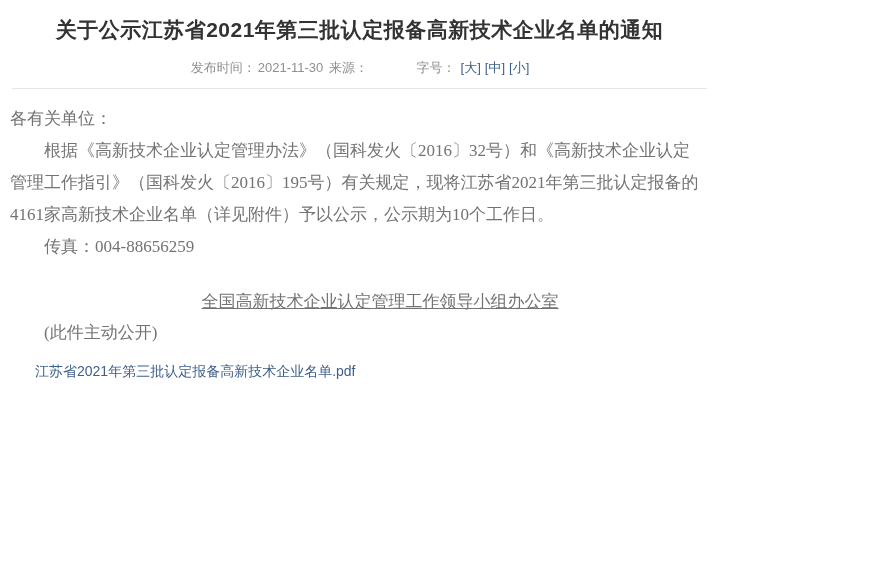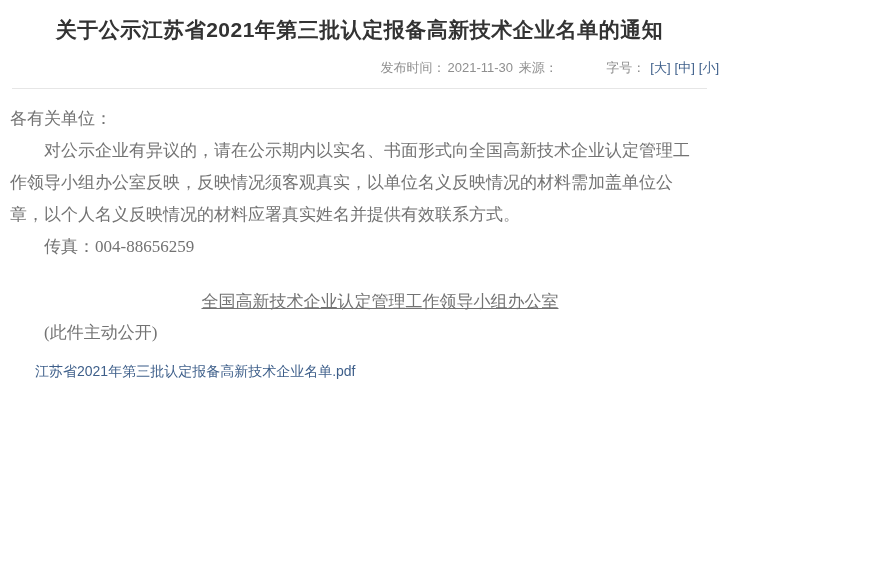--- a/index.html
+++ b/index.html
@@ -19,21 +19,21 @@
     padding-top: 16px;
     text-align: center;
     font-size: 21px;
     font-weight: bold;
     color: #333333;
     letter-spacing: 0.5px;
     font-family: "Liberation Sans", "DejaVu Sans", sans-serif;
   }
   .meta-line {
     margin-top: 15px;
-    text-align: right;
+    text-align: center;
     font-size: 13px;
     color: #8f8f8f;
     font-family: "Liberation Sans", "DejaVu Sans", sans-serif;
   }
   .meta-line .seg { margin: 0 1px; }
   .meta-line .fontsize-label { margin-left: 42px; }
   .fontsize-btn {
     color: #3e5f8a;
     cursor: pointer;
     margin-left: 4px;
@@ -86,22 +86,22 @@
     <span class="seg">发布时间：</span><span class="seg">2021-11-30</span>
     <span class="seg">来源：</span><span class="seg"></span>
     <span class="seg fontsize-label">字号：</span><span class="fontsize-btn">[大]</span><span class="fontsize-btn">[中]</span><span class="fontsize-btn">[小]</span>
   </div>
 
   <hr class="divider">
 
   <div class="article">
     <p class="salutation">各有关单位：</p>
 
+    <p>根据《高新技术企业认定管理办法》（国科发火〔2016〕32号）和《高新技术企业认定管理工作指引》（国科发火〔2016〕195号）有关规定，现将江苏省2021年第三批认定报备的4161家高新技术企业名单（详见附件）予以公示，公示期为10个工作日。</p>
 
-    <p>对公示企业有异议的，请在公示期内以实名、书面形式向全国高新技术企业认定管理工作领导小组办公室反映，反映情况须客观真实，以单位名义反映情况的材料需加盖单位公章，以个人名义反映情况的材料应署真实姓名并提供有效联系方式。</p>
 
     <p>传真：004-88656259</p>
 
 
     <div class="signature-block">
       <p>全国高新技术企业认定管理工作领导小组办公室</p>
     </div>
 
     <p class="disclosure-note">(此件主动公开)</p>
   </div>

